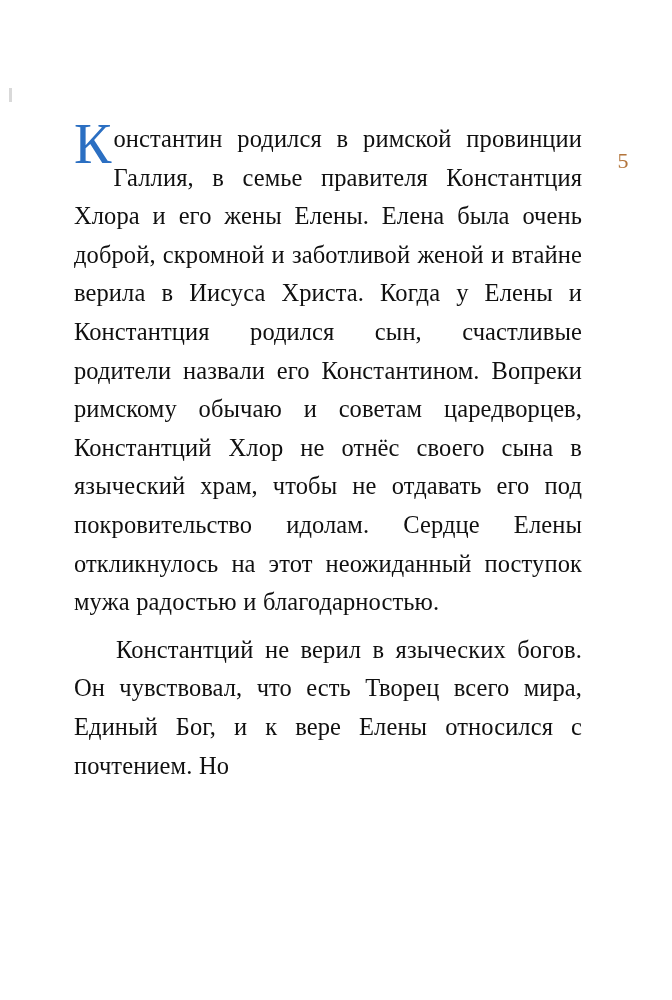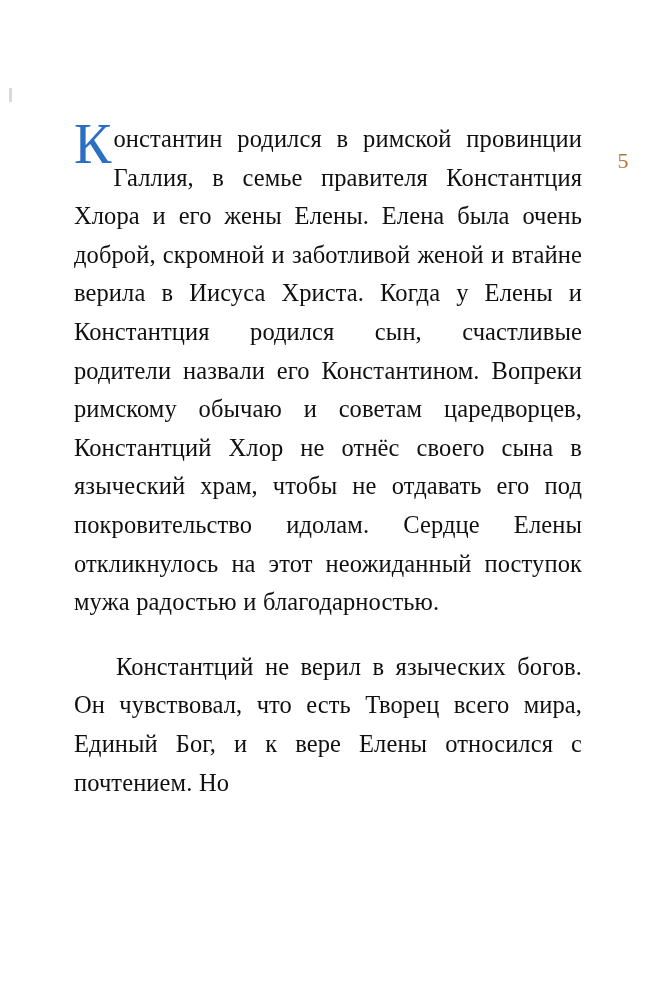--- a/index.html
+++ b/index.html
@@ -41,21 +41,21 @@
     line-height: 38.6px;
     color: #101010;
     text-align: justify;
     text-align-last: left;
     text-indent: 0;
     letter-spacing: 0.1px;
     word-spacing: 0.4px;
   }
   p.body-par.indent {
     text-indent: 42px;
-    margin-top: 26px;
+    margin-top: 9px;
   }
   .dropcap {
     float: left;
     font-family: "Liberation Serif", serif;
     font-size: 56px;
     line-height: 44px;
     color: #2b6fc2;
     padding-right: 2px;
     margin-top: 2px;
     font-weight: normal;

